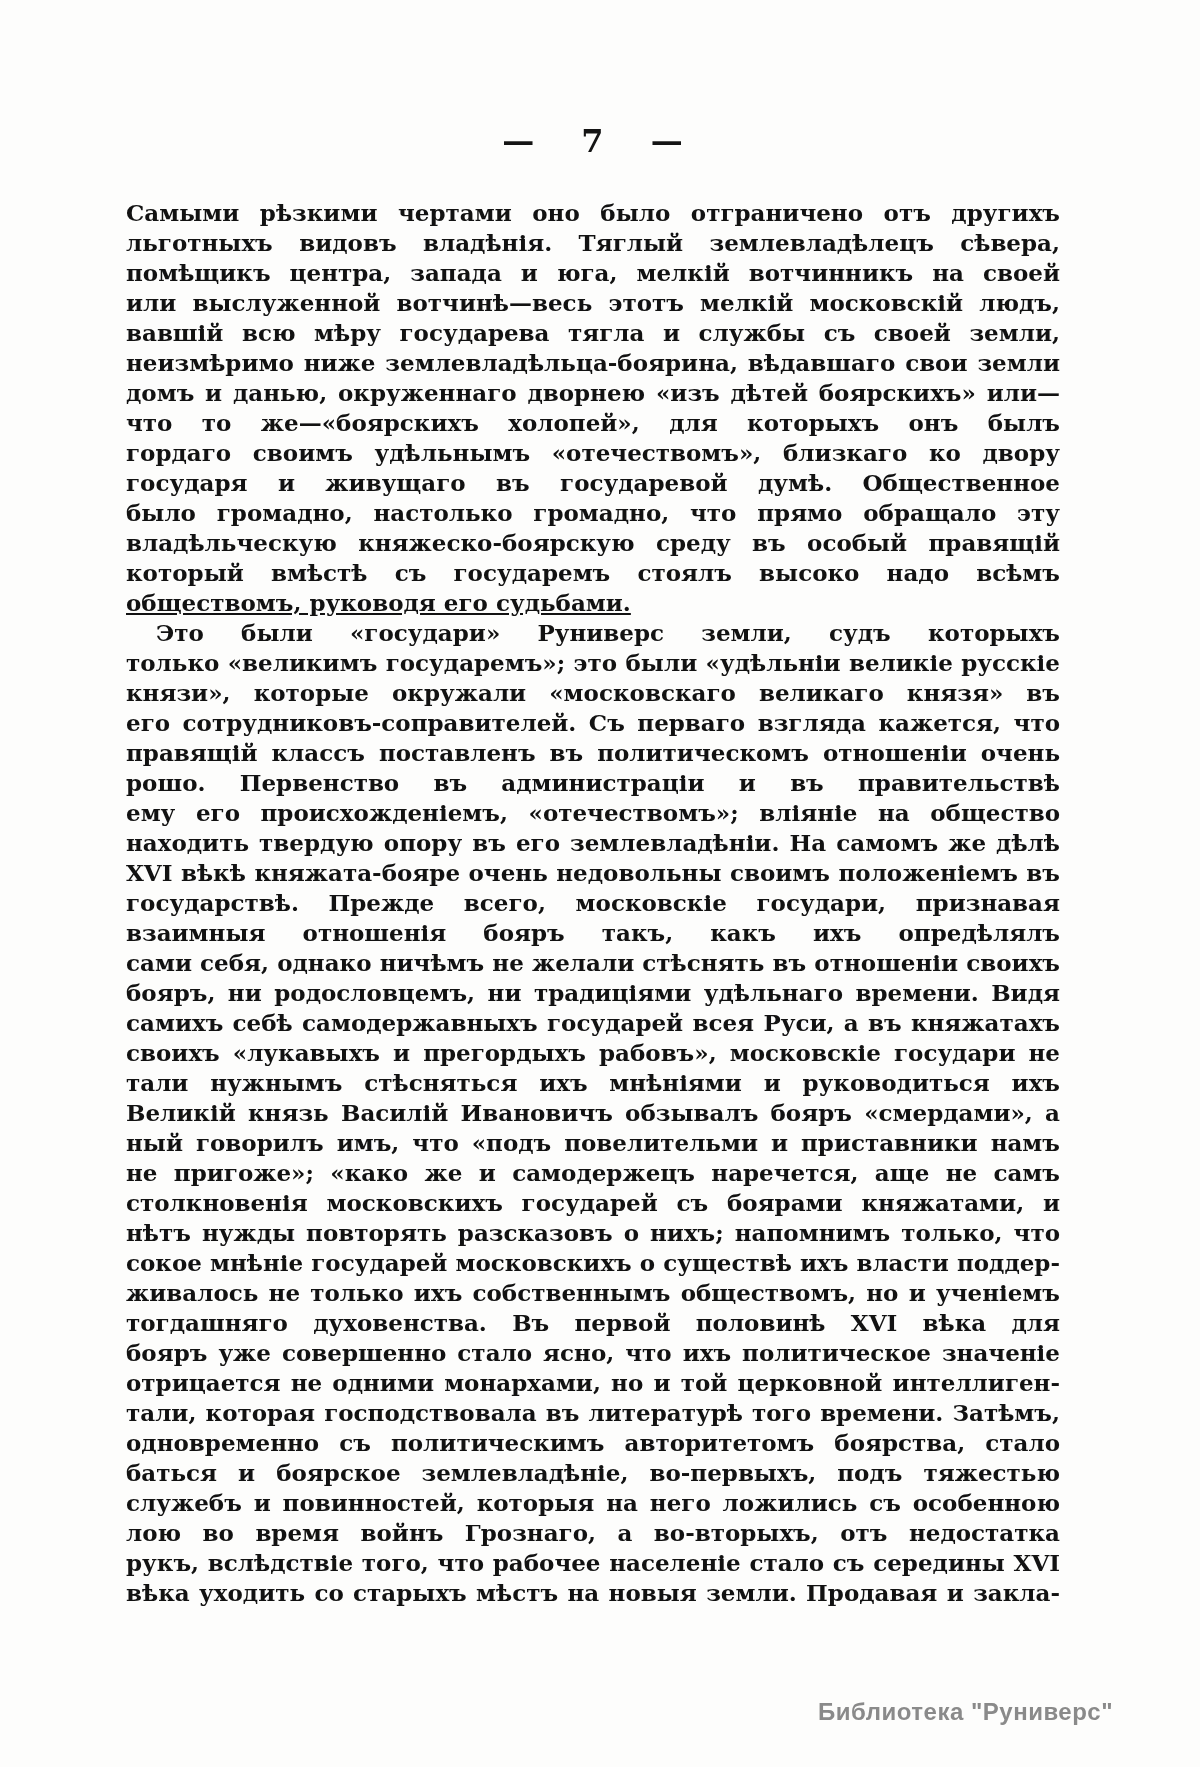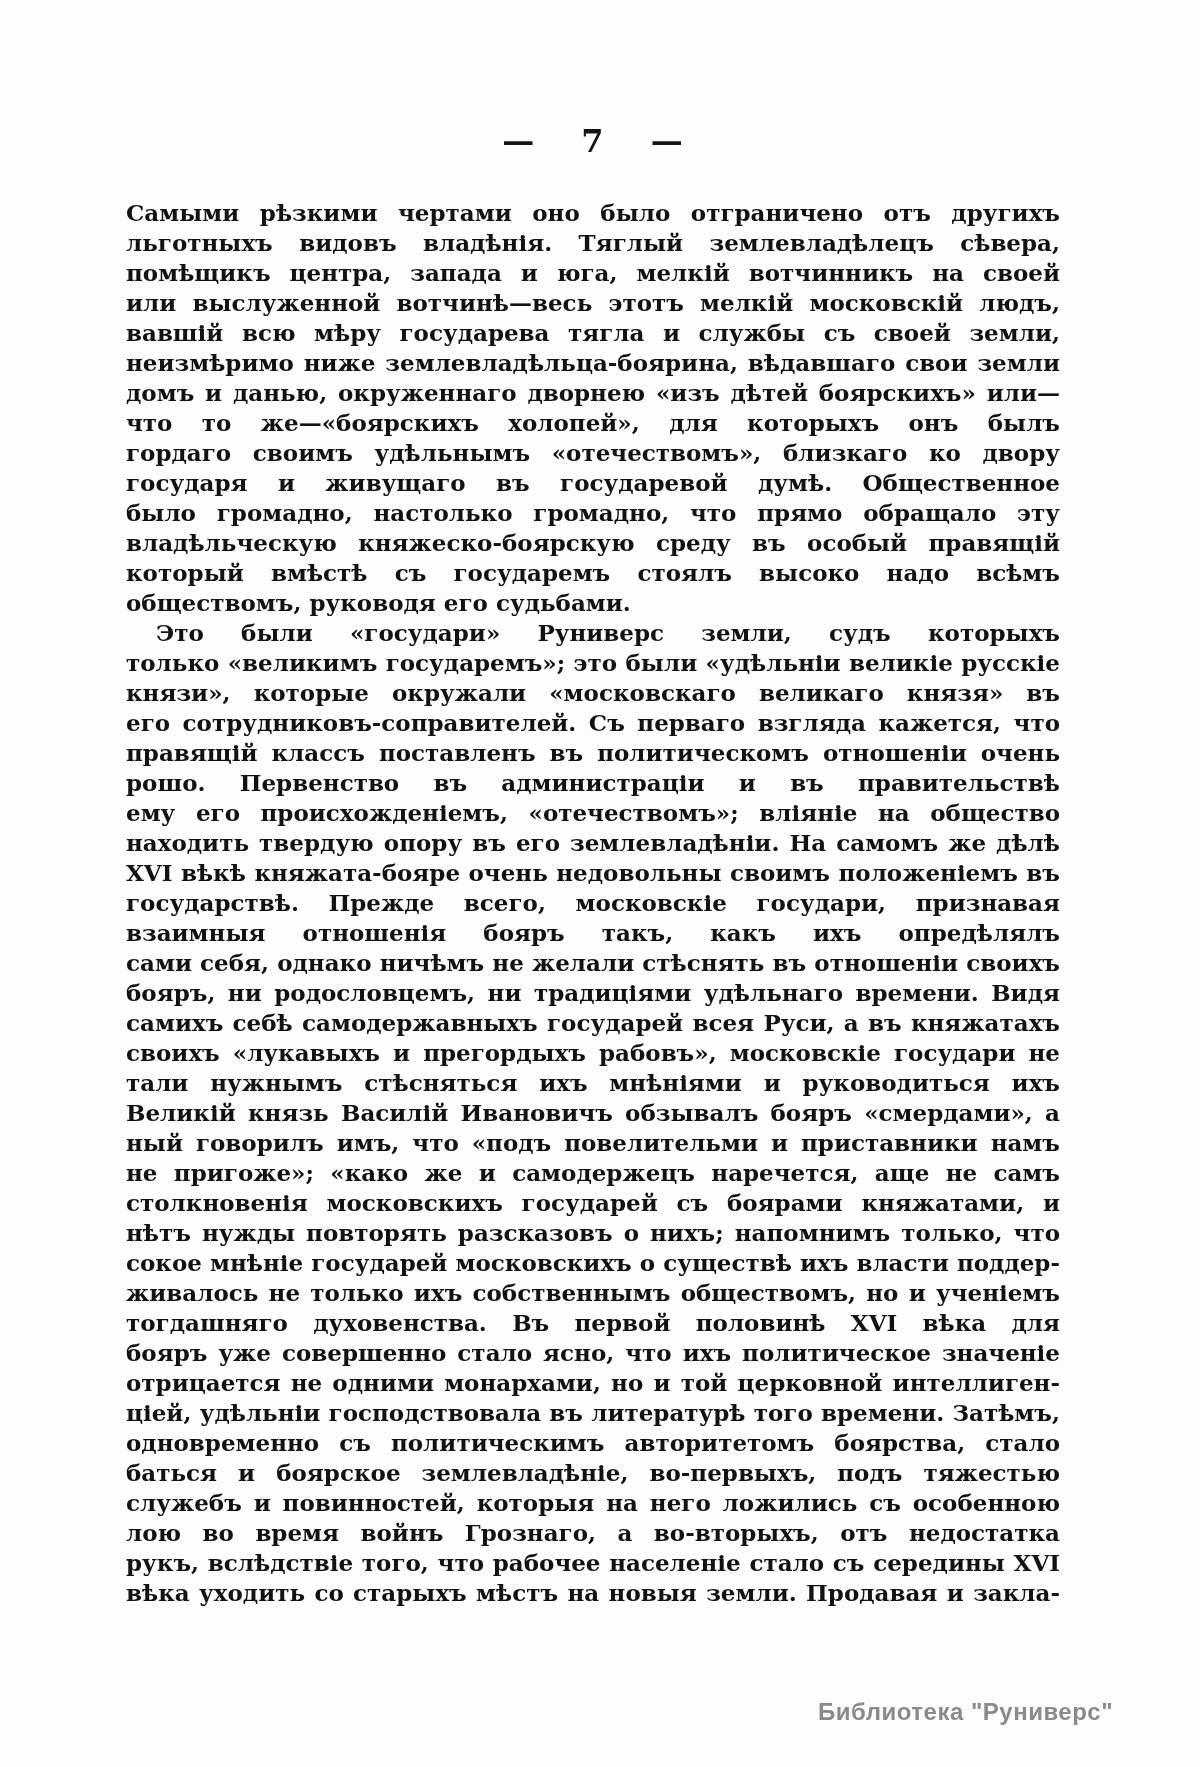--- a/index.html
+++ b/index.html
@@ -46,20 +46,21 @@
     line-height: 30px;
     text-align: justify;
     text-align-last: justify;
     overflow: hidden;
   }
   .line.indent {
     padding-left: 30px;
   }
   .line.noj {
     text-align-last: left;
+    text-decoration: underline;
   }
   .watermark {
     position: absolute;
     top: 1698px;
     left: 818px;
     font-family: "Liberation Sans", "DejaVu Sans", sans-serif;
     font-size: 24px;
     font-weight: 600;
     color: #8a8a8a;
     letter-spacing: 0.5px;
@@ -111,21 +112,21 @@
         <div class="line">Великій князь Василій Ивановичъ обзывалъ бояръ «смердами», а Гроз-</div>
         <div class="line">ный говорилъ имъ, что «подъ повелительми и приставники намъ быти</div>
         <div class="line">не пригоже»; «како же и самодержецъ наречется, аще не самъ стро-</div>
         <div class="line">столкновенія московскихъ государей съ боярами княжатами, и намъ</div>
         <div class="line">нѣтъ нужды повторять разсказовъ о нихъ; напомнимъ только, что вы-</div>
         <div class="line">сокое мнѣніе государей московскихъ о существѣ ихъ власти поддер-</div>
         <div class="line">живалось не только ихъ собственнымъ обществомъ, но и ученіемъ</div>
         <div class="line">тогдашняго духовенства. Въ первой половинѣ XVI вѣка для княжатъ-</div>
         <div class="line">бояръ уже совершенно стало ясно, что ихъ политическое значеніе</div>
         <div class="line">отрицается не одними монархами, но и той церковной интеллиген-</div>
-        <div class="line">ціей, удѣльніи господствовала въ литературѣ того времени. Затѣмъ,</div>
+        <div class="line">тали, которая господствовала въ литературѣ того времени. Затѣмъ,</div>
         <div class="line">одновременно съ политическимъ авторитетомъ боярства, стало коле-</div>
         <div class="line">баться и боярское землевладѣніе, во-первыхъ, подъ тяжестью ратныхъ</div>
         <div class="line">служебъ и повинностей, которыя на него ложились съ особенною си-</div>
         <div class="line">лою во время войнъ Грознаго, а во-вторыхъ, отъ недостатка рабочихъ</div>
         <div class="line">рукъ, вслѣдствіе того, что рабочее населеніе стало съ середины XVI</div>
         <div class="line">вѣка уходить со старыхъ мѣстъ на новыя земли. Продавая и закла-</div>
       </div>
     </div>
 
   <div class="watermark">Библиотека "Руниверс"</div>

